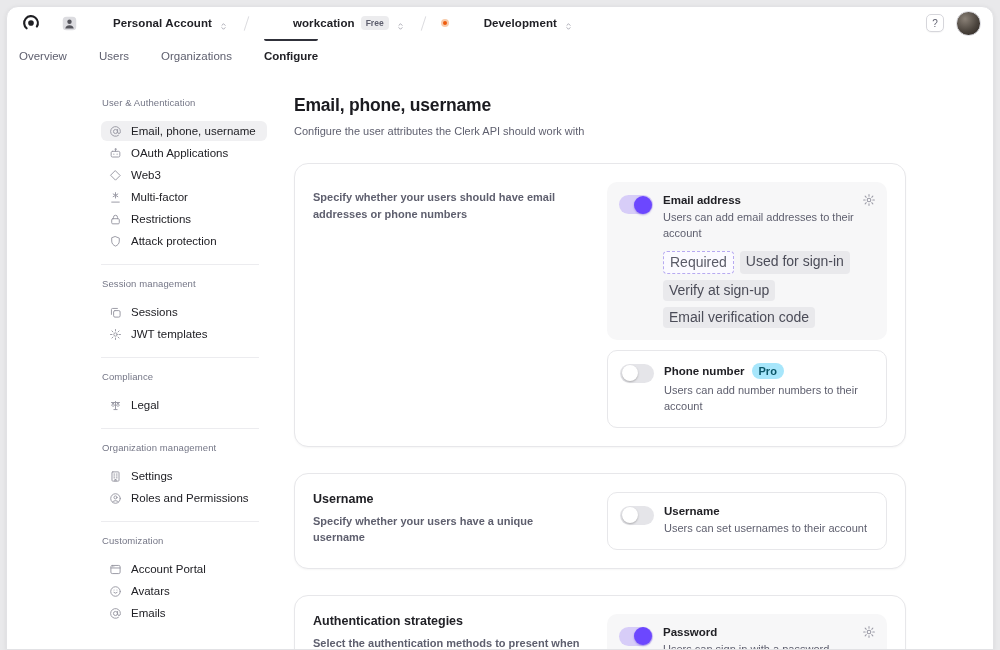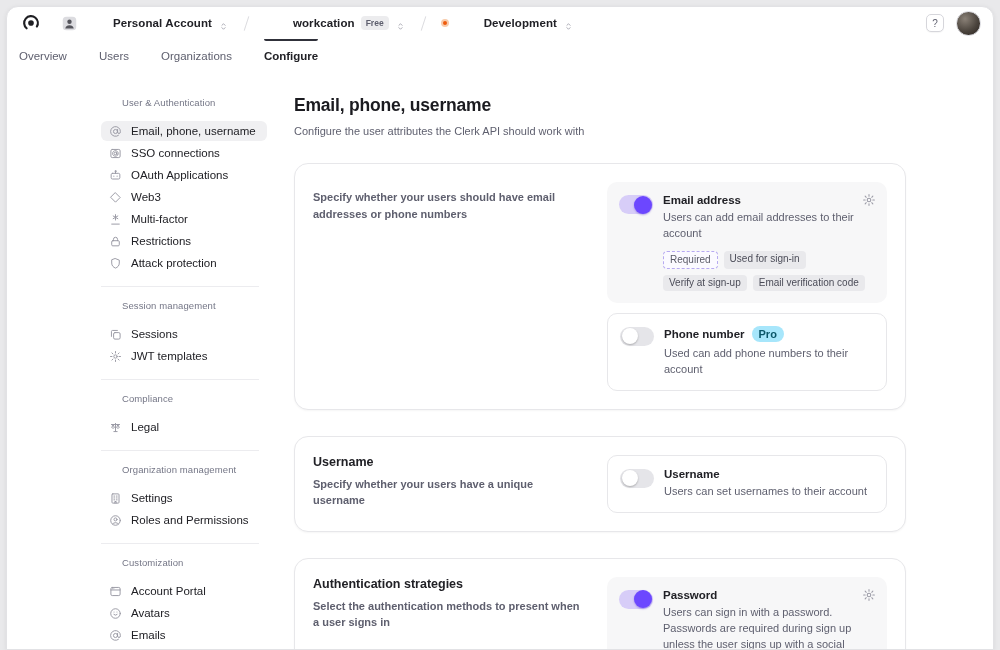--- a/index.html
+++ b/index.html
@@ -35,21 +35,21 @@
   .help-btn { width:18px; height:18px; border:1px solid #d6d6db; border-radius:5px; display:flex; align-items:center; justify-content:center; font-size:10px; color:#5e5f6e; background:#fff; box-shadow:0 1px 1px rgba(0,0,0,.04); }
   .user-avatar { width:25px; height:25px; border-radius:50%; background:radial-gradient(circle at 35% 30%, #8a8177 0%, #4d463f 55%, #27211c 100%); border:1px solid #d9d9de; }
   
   .tabbar { display:flex; gap:32px; padding:0 12px; height:34px; align-items:center; }
   .tab { position:relative; height:34px; display:flex; align-items:center; font-size:11.5px; color:#5e5f6e; cursor:pointer; }
   .tab.active { color:#212126; font-weight:700; }
   .tab.active::before { content:""; position:absolute; top:0; left:0; right:0; height:2px; background:#30313a; border-radius:0 0 2px 2px; }
   
   .content { display:flex; padding:22px 0 0 94px; }
   .sidebar { width:166px; flex-shrink:0; }
-  .side-section-title { font-size:9.5px; color:#747686; margin:2px 0 13px 21px; letter-spacing:.1px; }
+  .side-section-title { font-size:9.5px; color:#747686; margin:2px 0 13px 1px; letter-spacing:.1px; }
   .side-item { display:flex; align-items:center; gap:9px; height:20px; padding:0 8px; border-radius:6px; margin-bottom:2px; cursor:pointer; }
   .side-item.active { background:#f0f0f2; }
   .side-icon { width:13px; height:13px; color:#9a9aa5; flex-shrink:0; display:flex; }
   .side-icon svg { width:100%; height:100%; }
   .side-label { font-size:11.5px; color:#212126; white-space:nowrap; }
   .side-divider { height:1px; background:#ececef; margin:13px 8px 13px 0; }
   
   .main { width:612px; margin-left:27px; }
   .page-title { font-size:17.5px; font-weight:700; letter-spacing:-.2px; color:#1b1b20; }
   .page-subtitle { font-size:11px; color:#5e5f6e; margin-top:9px; }
@@ -62,21 +62,21 @@
   .panel { border-radius:10px; padding:12px; display:flex; gap:10px; position:relative; }
   .panel.gray { background:#f7f7f8; }
   .panel.white { background:#fff; border:1px solid #e7e7ea; }
   .panel-body { flex:1; min-width:0; padding-right:6px; }
   .panel-title-row { display:flex; align-items:center; gap:7px; }
   .panel-title { font-size:11.5px; font-weight:700; color:#212126; }
   .panel-desc { font-size:11px; color:#5e5f6e; line-height:1.45; margin-top:4px; }
   .panel-gear { position:absolute; top:11px; right:11px; width:14px; height:14px; color:#9a9aa5; cursor:pointer; }
   .panel-gear svg { width:100%; height:100%; }
   .badges { display:flex; flex-wrap:wrap; gap:6px; margin-top:9px; }
-  .badge { font-size:10px; color:#4b4c58; background:#e9e9ec; border-radius:4px; padding:2.5px 6px; white-space:nowrap; }
+  .badge { font-size:14px; color:#4b4c58; background:#e9e9ec; border-radius:4px; padding:2.5px 6px; white-space:nowrap; }
   .badge.dashed { background:#fbfaff; border:1px dashed #b7aaf1; color:#5a5b67; }
   .badge-pro { font-size:11px; font-weight:700; color:#0b5668; background:#a7e6fb; border-radius:8px; padding:2px 7px; }
   
   .toggle { width:34px; height:19px; border-radius:10px; background:#e5e5e9; position:relative; flex-shrink:0; cursor:pointer; margin-top:1px; }
   .toggle .knob { position:absolute; top:1.5px; left:2px; width:16px; height:16px; border-radius:50%; background:#fff; box-shadow:0 1px 2px rgba(0,0,0,.25); }
   .toggle.on { background:#d7cdf8; }
   .toggle.on .knob { left:auto; right:1px; top:0.5px; width:18px; height:18px; background:#6C47FF; box-shadow:0 1px 2px rgba(76,41,204,.4); }
 </style>
 </head>
 <body>
@@ -145,30 +145,20 @@
             <svg viewBox="0 0 24 24" fill="none" stroke="currentColor" stroke-width="1.8" stroke-linecap="round" stroke-linejoin="round">
               <circle cx="12" cy="12" r="3.8"></circle>
               <path d="M15.8 8.2v4.8a2.6 2.6 0 0 0 5.2 0V12a9 9 0 1 0-3.5 7.1"></path>
             </svg>
           </span>
         <span class="side-label">Email, phone, username</span>
       </div>
       <div class="side-item">
         <span class="side-icon">
             <svg viewBox="0 0 24 24" fill="none" stroke="currentColor" stroke-width="1.8" stroke-linecap="round" stroke-linejoin="round">
-              <rect x="3.5" y="4.5" width="17" height="15" rx="2.5"></rect>
-              <circle cx="11.8" cy="12" r="2.4"></circle>
-              <path d="M14.2 10.2v3a1.4 1.4 0 0 0 2.8 0V12a5.2 5.2 0 1 0-2 4.1"></path>
-            </svg>
-          </span>
-        <span class="side-label">SSO connections</span>
-      </div>
-      <div class="side-item">
-        <span class="side-icon">
-            <svg viewBox="0 0 24 24" fill="none" stroke="currentColor" stroke-width="1.8" stroke-linecap="round" stroke-linejoin="round">
               <rect x="4" y="8" width="16" height="10.5" rx="2.5"></rect>
               <circle cx="9" cy="13.2" r="1" fill="currentColor" stroke="none"></circle>
               <circle cx="15" cy="13.2" r="1" fill="currentColor" stroke="none"></circle>
               <path d="M12 8V5.2"></path>
               <circle cx="12" cy="4" r="1.1"></circle>
             </svg>
           </span>
         <span class="side-label">OAuth Applications</span>
       </div>
       <div class="side-item">
@@ -323,21 +313,21 @@
 
           <div class="panel white">
             <span class="toggle">
                 <span class="knob"></span>
               </span>
             <div class="panel-body">
               <div class="panel-title-row">
                 <span class="panel-title">Phone number</span>
                 <span class="badge-pro">Pro</span>
               </div>
-              <div class="panel-desc">Used can add phone numbers to their account</div>
+              <div class="panel-desc">Users can add number numbers to their account</div>
             </div>
           </div>
         </div>
       </div>
 
       <div class="card">
         <div class="card-left">
           <div class="card-title">Username</div>
           <div class="card-desc">Specify whether your users have a unique username</div>
         </div>

